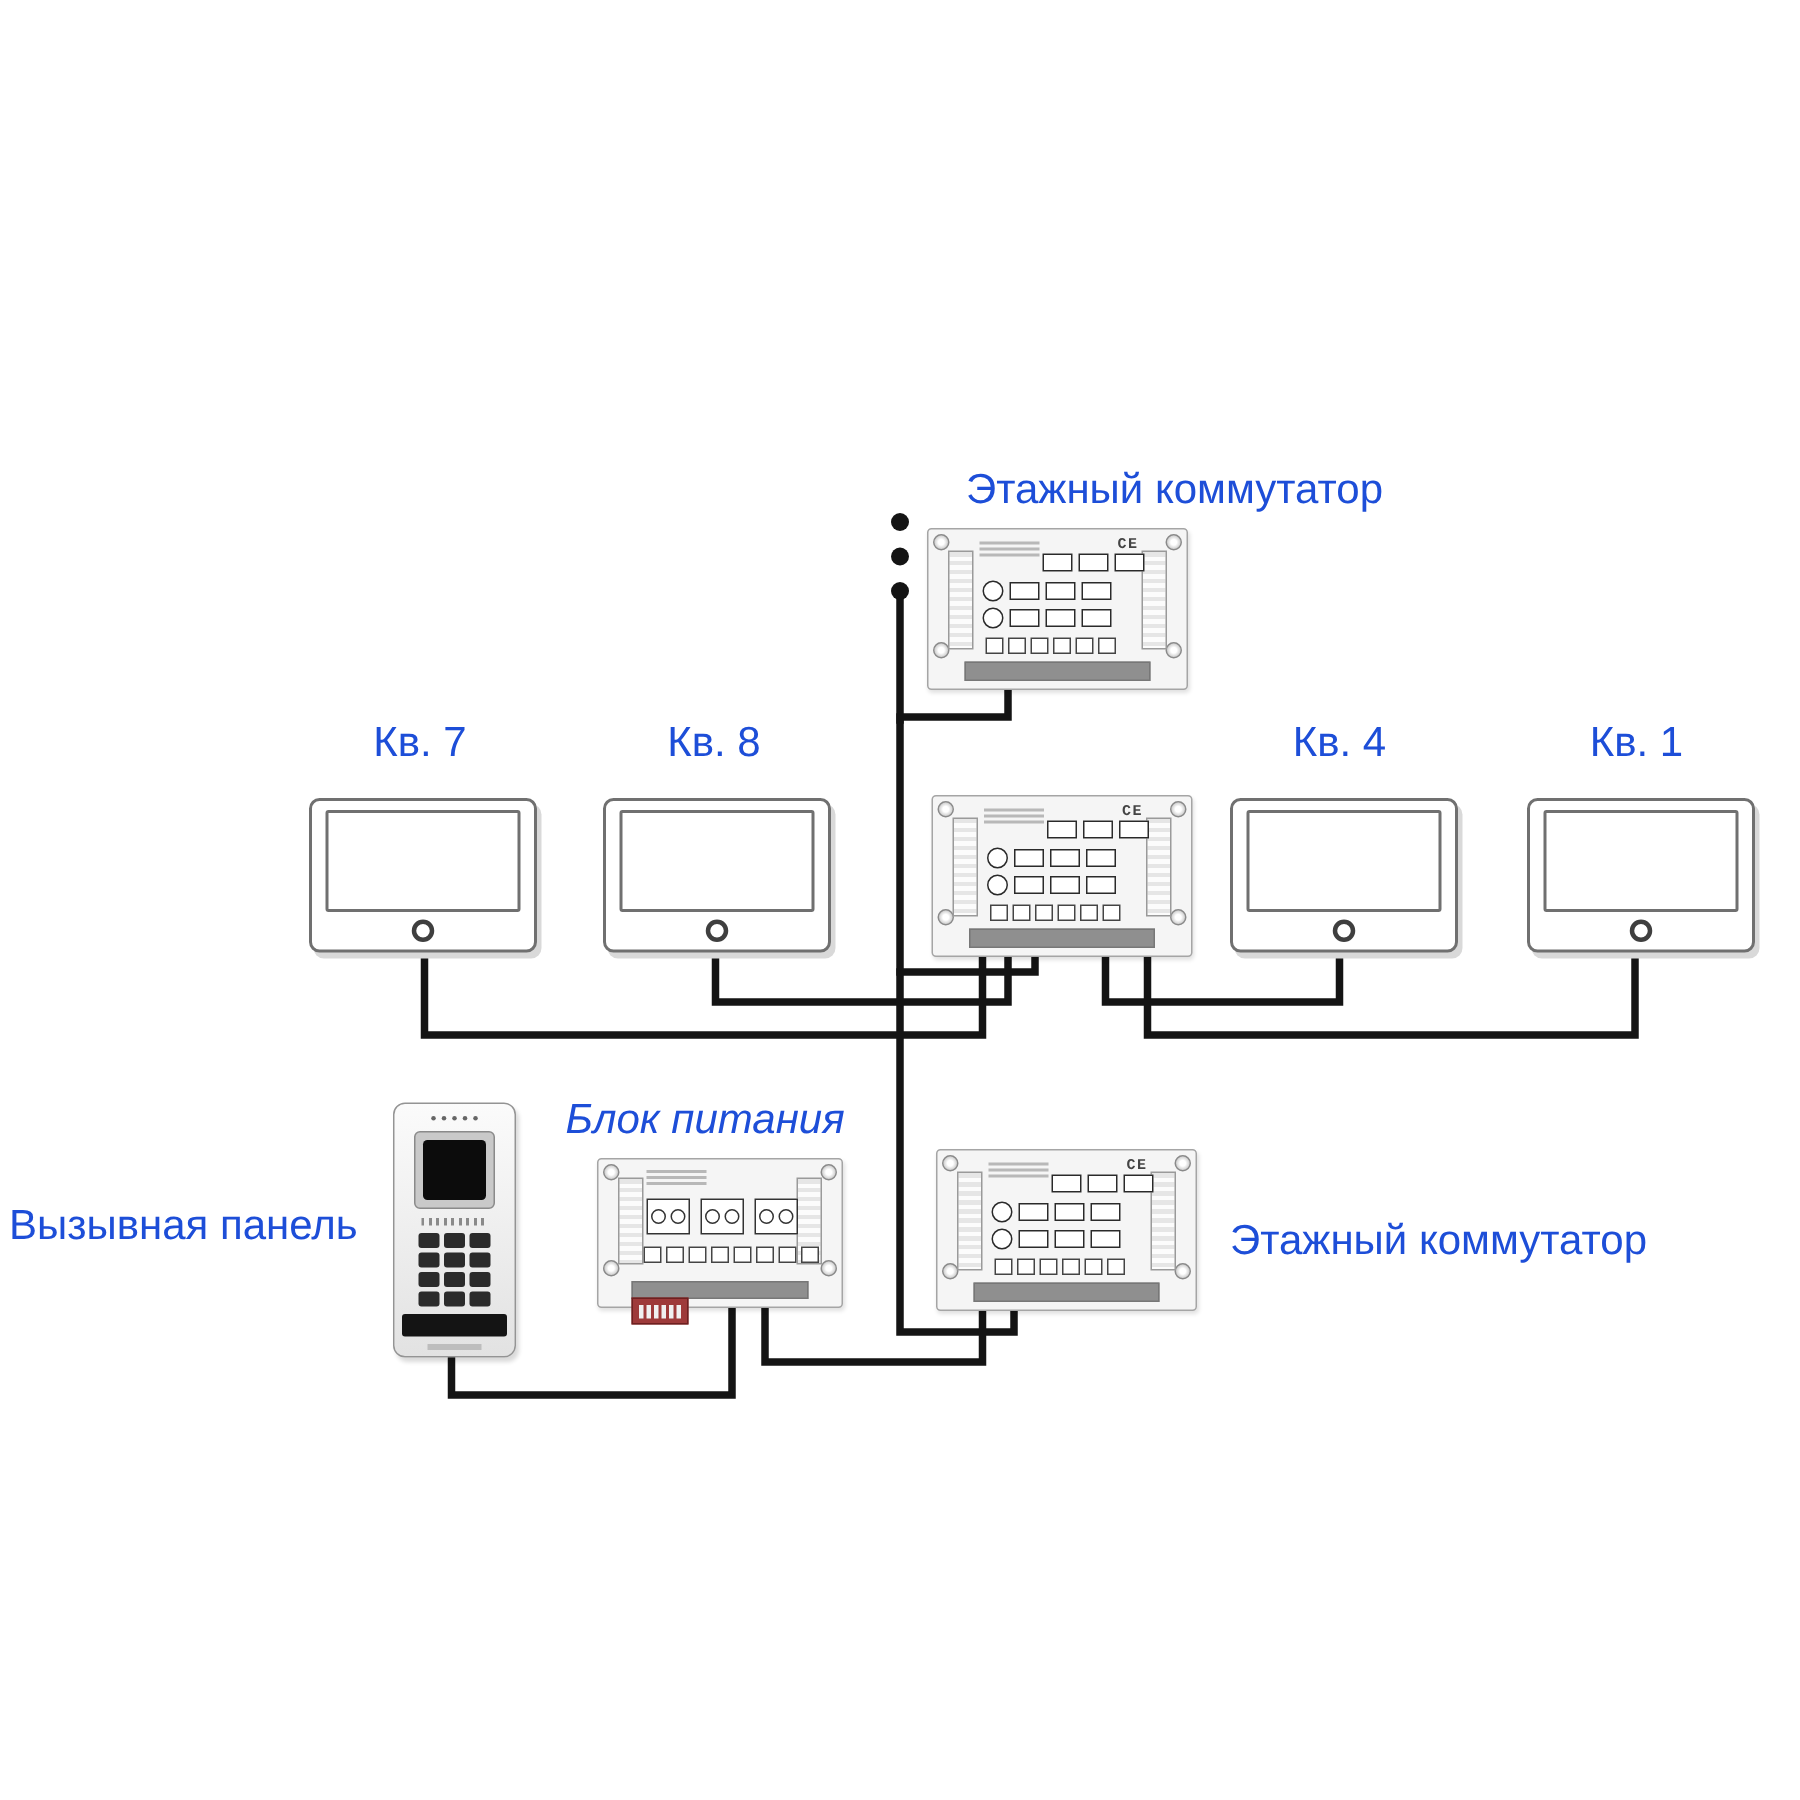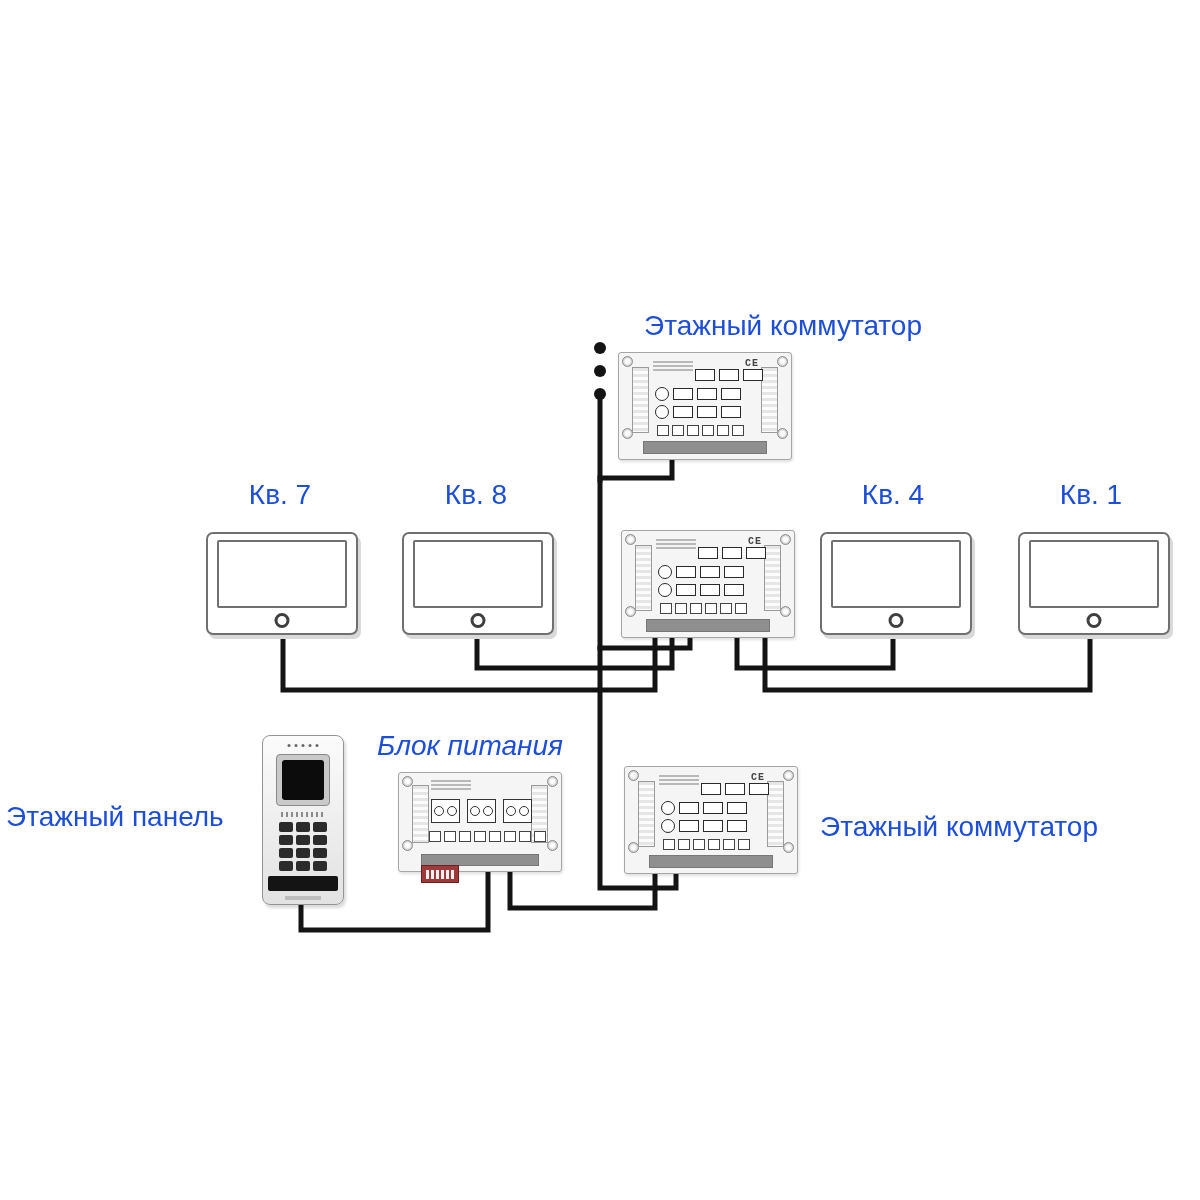--- a/index.html
+++ b/index.html
@@ -90,21 +90,21 @@
       <circle cx="600" cy="394" r="6"></circle>
     </g>
   </svg>
 
   <div class="lbl" style="left:644px;top:310px;">Этажный коммутатор</div>
   <div class="lbl center" style="left:280px;top:479px;">Кв. 7</div>
   <div class="lbl center" style="left:476px;top:479px;">Кв. 8</div>
   <div class="lbl center" style="left:893px;top:479px;">Кв. 4</div>
   <div class="lbl center" style="left:1091px;top:479px;">Кв. 1</div>
   <div class="lbl center" style="left:470px;top:730px;font-style:italic;">Блок питания</div>
-  <div class="lbl" style="left:6px;top:801px;">Этажный панель</div>
+  <div class="lbl" style="left:6px;top:801px;">Вызывная панель</div>
   <div class="lbl" style="left:820px;top:811px;">Этажный коммутатор</div>
 
   <div class="module switch" style="left:618px;top:352px;">
     <span class="screw tl"></span>
     <span class="screw tr"></span>
     <span class="screw bl"></span>
     <span class="screw br"></span>
     <span class="conn cl"></span>
     <span class="conn cr"></span>
     <span class="tinytext">

